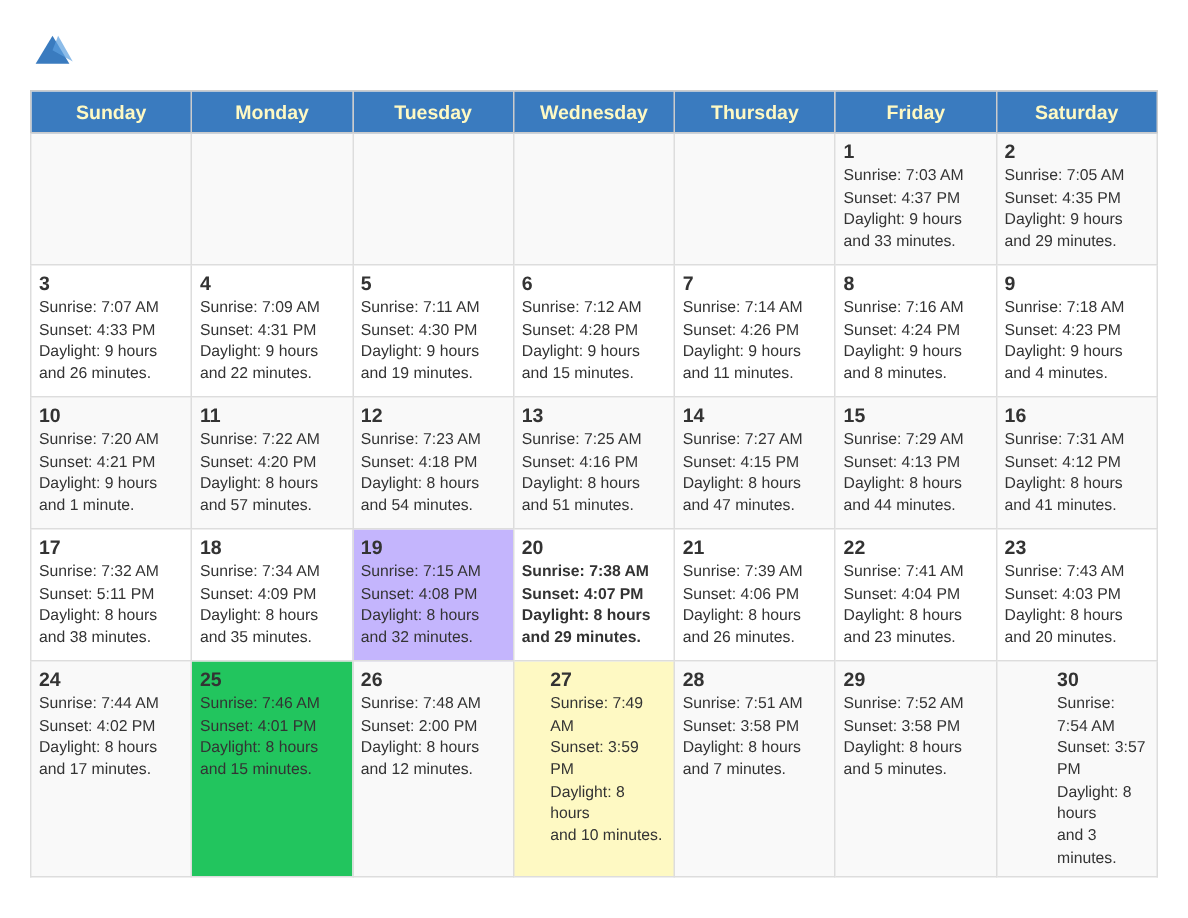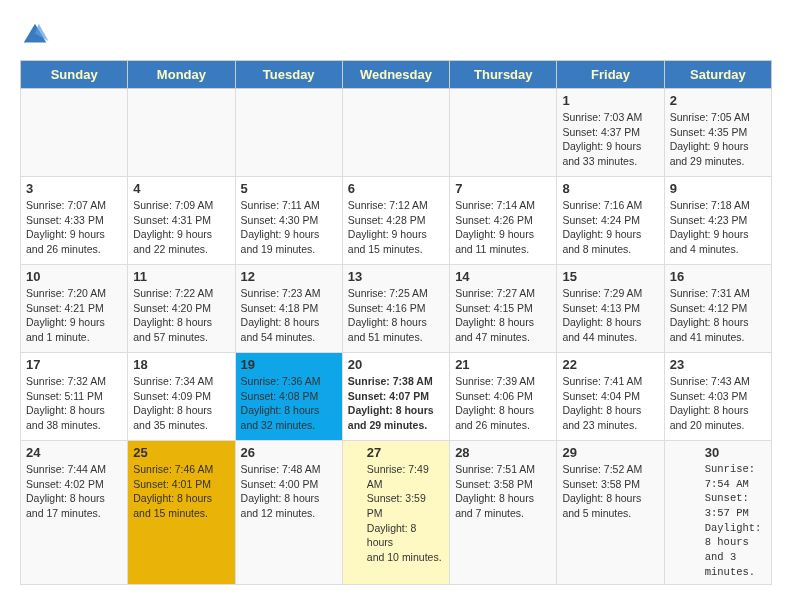--- a/index.html
+++ b/index.html
@@ -249,23 +249,23 @@
 Daylight: 8 hours
 and 38 minutes.</div>
         </td>
         <td style="background-color: rgb(255, 255, 255);">
           <span class="day-number">18</span>
           <div class="day-info" style="white-space: pre-line;">Sunrise: 7:34 AM
 Sunset: 4:09 PM
 Daylight: 8 hours
 and 35 minutes.</div>
         </td>
-        <td style="background-color: #0ea5e9;">
+        <td style="background-color: #c4b5fd;">
           <span class="day-number">19</span>
-          <div class="day-info" style="white-space: pre-line;">Sunrise: 7:36 AM
+          <div class="day-info" style="white-space: pre-line;">Sunrise: 7:15 AM
 Sunset: 4:08 PM
 Daylight: 8 hours
 and 32 minutes.</div>
         </td>
         <td style="background-color: rgb(255, 255, 255);">
           <span class="day-number">20</span>
           <div class="day-info" style="white-space: pre-line; font-weight: bold;">Sunrise: 7:38 AM
 Sunset: 4:07 PM
 Daylight: 8 hours
 and 29 minutes.</div>
@@ -293,31 +293,31 @@
         </td>
       </tr>
       <tr>
         <td style="background-color: rgb(249, 249, 249);">
           <span class="day-number">24</span>
           <div class="day-info" style="white-space: pre-line;">Sunrise: 7:44 AM
 Sunset: 4:02 PM
 Daylight: 8 hours
 and 17 minutes.</div>
         </td>
-        <td style="background-color: #eab308; margin-left: 48px;">
+        <td style="background-color: #22c55e; margin-left: 48px;">
           <span class="day-number">25</span>
           <div class="day-info" style="white-space: pre-line;">Sunrise: 7:46 AM
 Sunset: 4:01 PM
 Daylight: 8 hours
 and 15 minutes.</div>
         </td>
         <td style="background-color: rgb(249, 249, 249);">
           <span class="day-number">26</span>
           <div class="day-info" style="white-space: pre-line;">Sunrise: 7:48 AM
-Sunset: 4:00 PM
+Sunset: 2:00 PM
 Daylight: 8 hours
 and 12 minutes.</div>
         </td>
         <td style="background-color: #fef9c3; padding-left: 24px;">
           <span class="day-number">27</span>
           <div class="day-info" style="white-space: pre-line;">Sunrise: 7:49 AM
 Sunset: 3:59 PM
 Daylight: 8 hours
 and 10 minutes.</div>
         </td>
@@ -330,20 +330,20 @@
         </td>
         <td style="background-color: rgb(249, 249, 249);">
           <span class="day-number">29</span>
           <div class="day-info" style="white-space: pre-line;">Sunrise: 7:52 AM
 Sunset: 3:58 PM
 Daylight: 8 hours
 and 5 minutes.</div>
         </td>
         <td style="background-color: rgb(249, 249, 249); padding-left: 40px;">
           <span class="day-number">30</span>
-          <div class="day-info" style="white-space: pre-line; font-family: Liberation Mono, monospace;">Sunrise: 7:54 AM
+          <div class="day-info" style="white-space: pre-line;">Sunrise: 7:54 AM
 Sunset: 3:57 PM
 Daylight: 8 hours
 and 3 minutes.</div>
         </td>
       </tr>
     </tbody>
 </table>
 
 </body></html>

